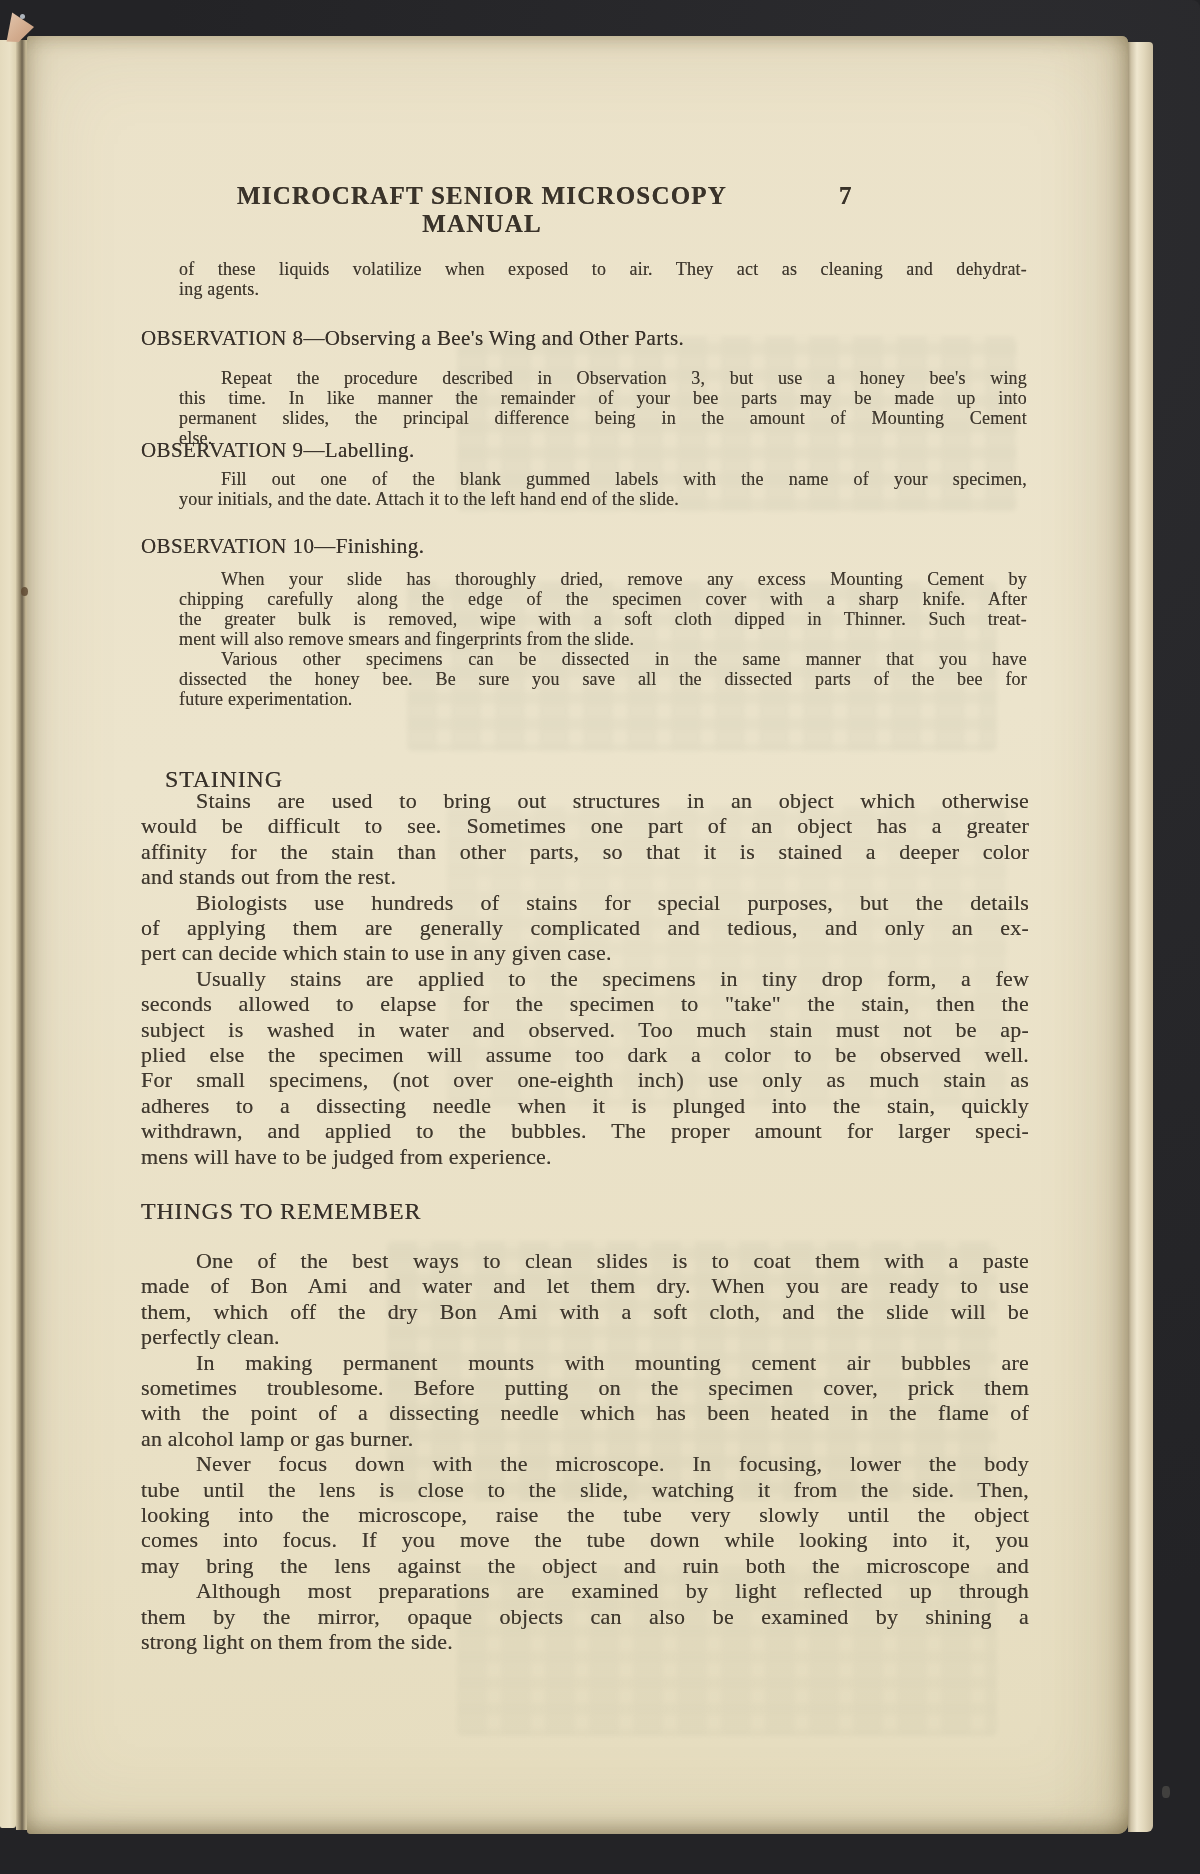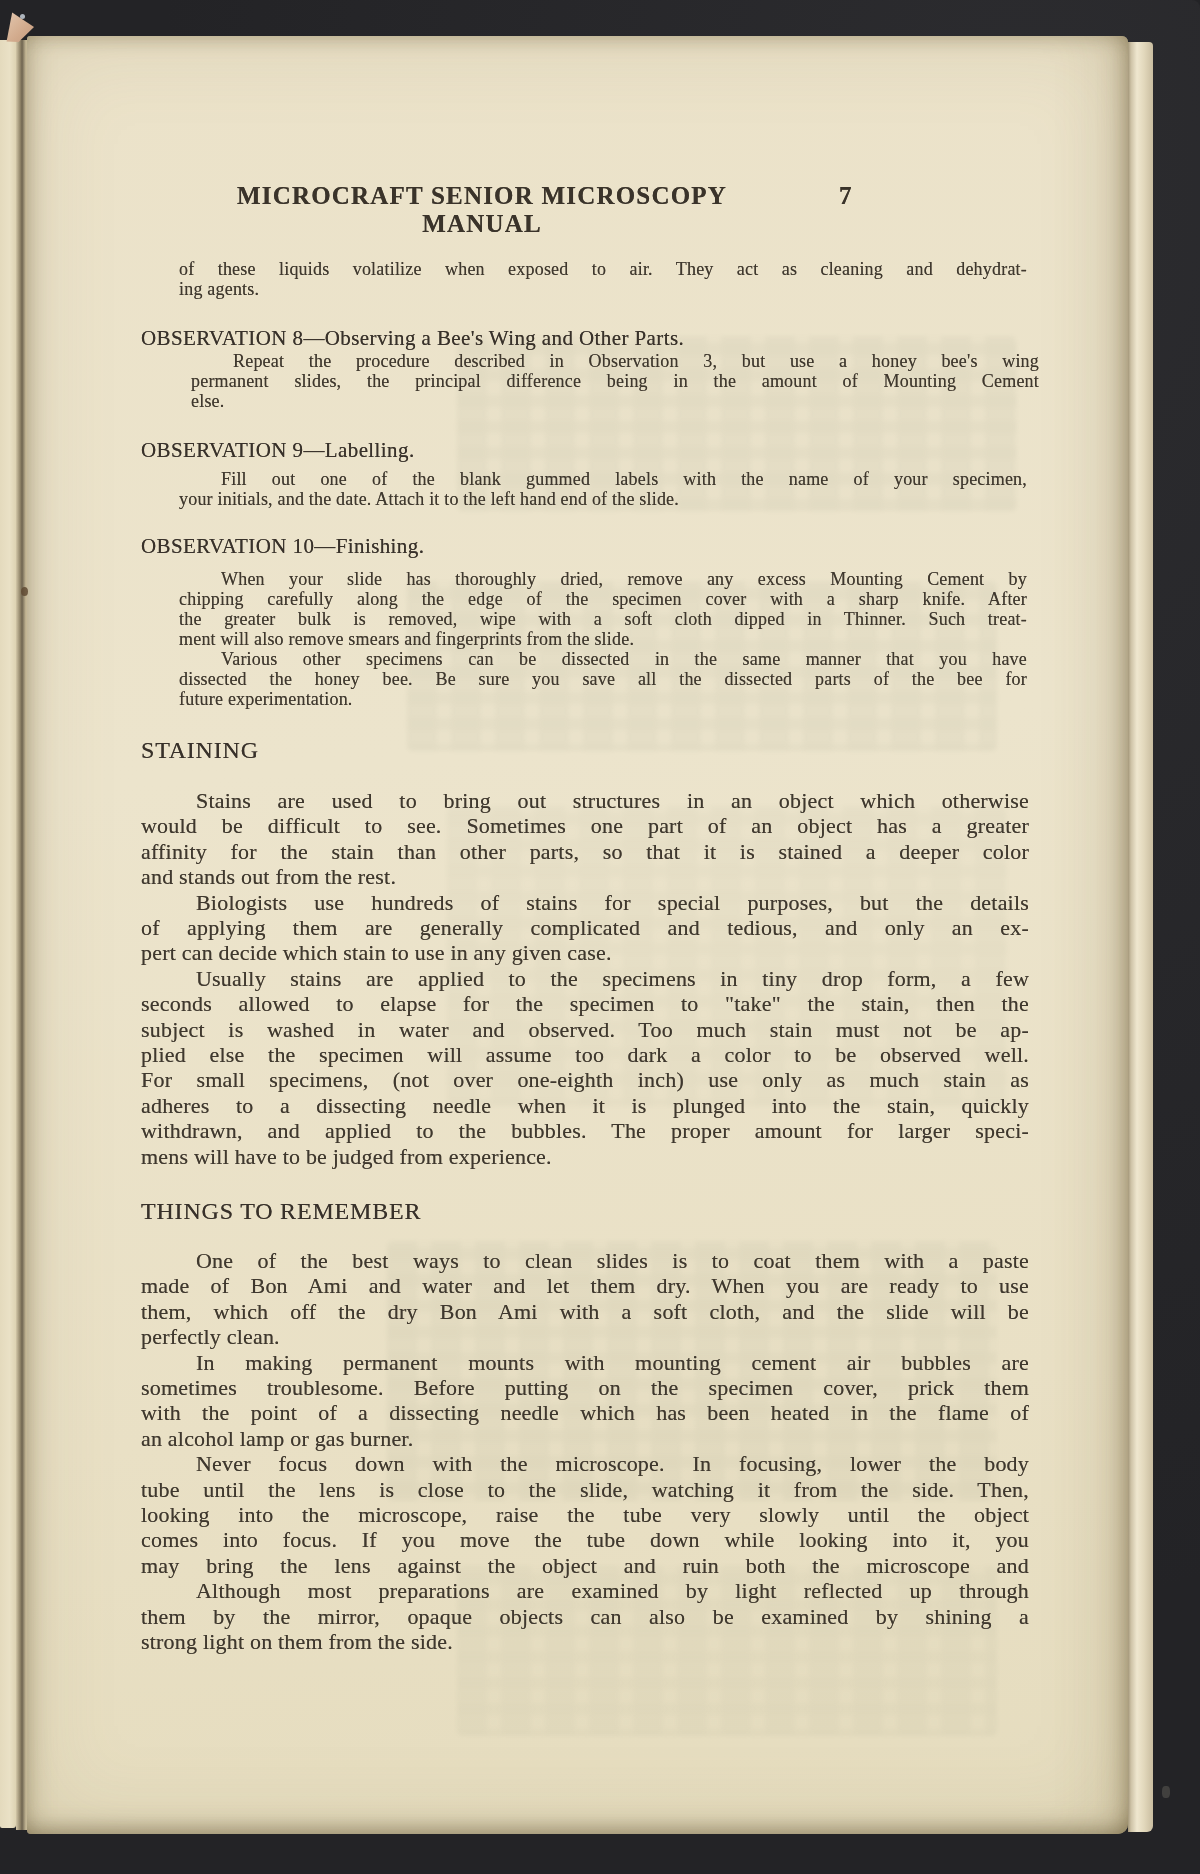--- a/index.html
+++ b/index.html
@@ -56,24 +56,24 @@
   .ln.last{text-align-last:left;}
   .small .ln.first{text-indent:42px;}
   .large .ln.first{text-indent:55px;}
 
   .obs-heading{position:absolute;left:114px;font-size:21px;line-height:23px;
     letter-spacing:.4px;color:#38312a;text-shadow:0 0 .6px rgba(56,49,42,.75);}
   .section-heading{position:absolute;left:114px;font-size:24px;line-height:26px;
     letter-spacing:.8px;color:#38312a;text-shadow:0 0 .6px rgba(56,49,42,.75);}
 
   #intro{top:223px;}
-  #obs0h{top:291px;} #obs0b{top:315px;margin-left:12px;}
+  #obs0h{top:291px;} #obs0b{top:332px;}
   #obs1h{top:403px;} #obs1b{top:433px;}
   #obs2h{top:499px;} #obs2b{top:533px;}
-  #sec0h{top:701px;} #sec0b{top:752px;}
+  #sec0h{top:730px;margin-left:24px;} #sec0b{top:752px;}
   #sec1h{top:1162px;} #sec1b{top:1212px;}
 
   
   .bleed{position:absolute;filter:blur(2px);opacity:.09;border-radius:6px;
     background-image:
       repeating-linear-gradient(180deg, rgba(122,131,106,0) 0 7px, rgba(122,131,106,.55) 7px 19px, rgba(122,131,106,0) 19px 26px),
       repeating-linear-gradient(90deg, rgba(112,122,100,.65) 0 30px, rgba(112,122,100,.18) 30px 44px);}
   .b1{left:430px;top:300px;width:560px;height:175px;}
   .b2{left:380px;top:545px;width:590px;height:170px;}
   .b3{left:420px;top:770px;width:560px;height:300px;opacity:.06;}
@@ -114,20 +114,21 @@
     </div>
 
     <div id="intro" class="para small">
         <div class="ln">of these liquids volatilize when exposed to air. They act as cleaning and dehydrat-</div>
         <div class="ln last">ing agents.</div>
       </div>
 
     <div id="obs0h" class="obs-heading">OBSERVATION 8—Observing a Bee's Wing and Other Parts.</div>
     <div id="obs0b" class="para small">
         <div class="ln first">Repeat the procedure described in Observation 3, but use a honey bee's wing</div>
+        <div class="ln">this time. In like manner the remainder of your bee parts may be made up into</div>
         <div class="ln">permanent slides, the principal difference being in the amount of Mounting Cement</div>
         <div class="ln last">else.</div>
       </div>
 
     <div id="obs1h" class="obs-heading">OBSERVATION 9—Labelling.</div>
     <div id="obs1b" class="para small">
         <div class="ln first">Fill out one of the blank gummed labels with the name of your specimen,</div>
         <div class="ln last">your initials, and the date. Attach it to the left hand end of the slide.</div>
       </div>
 

